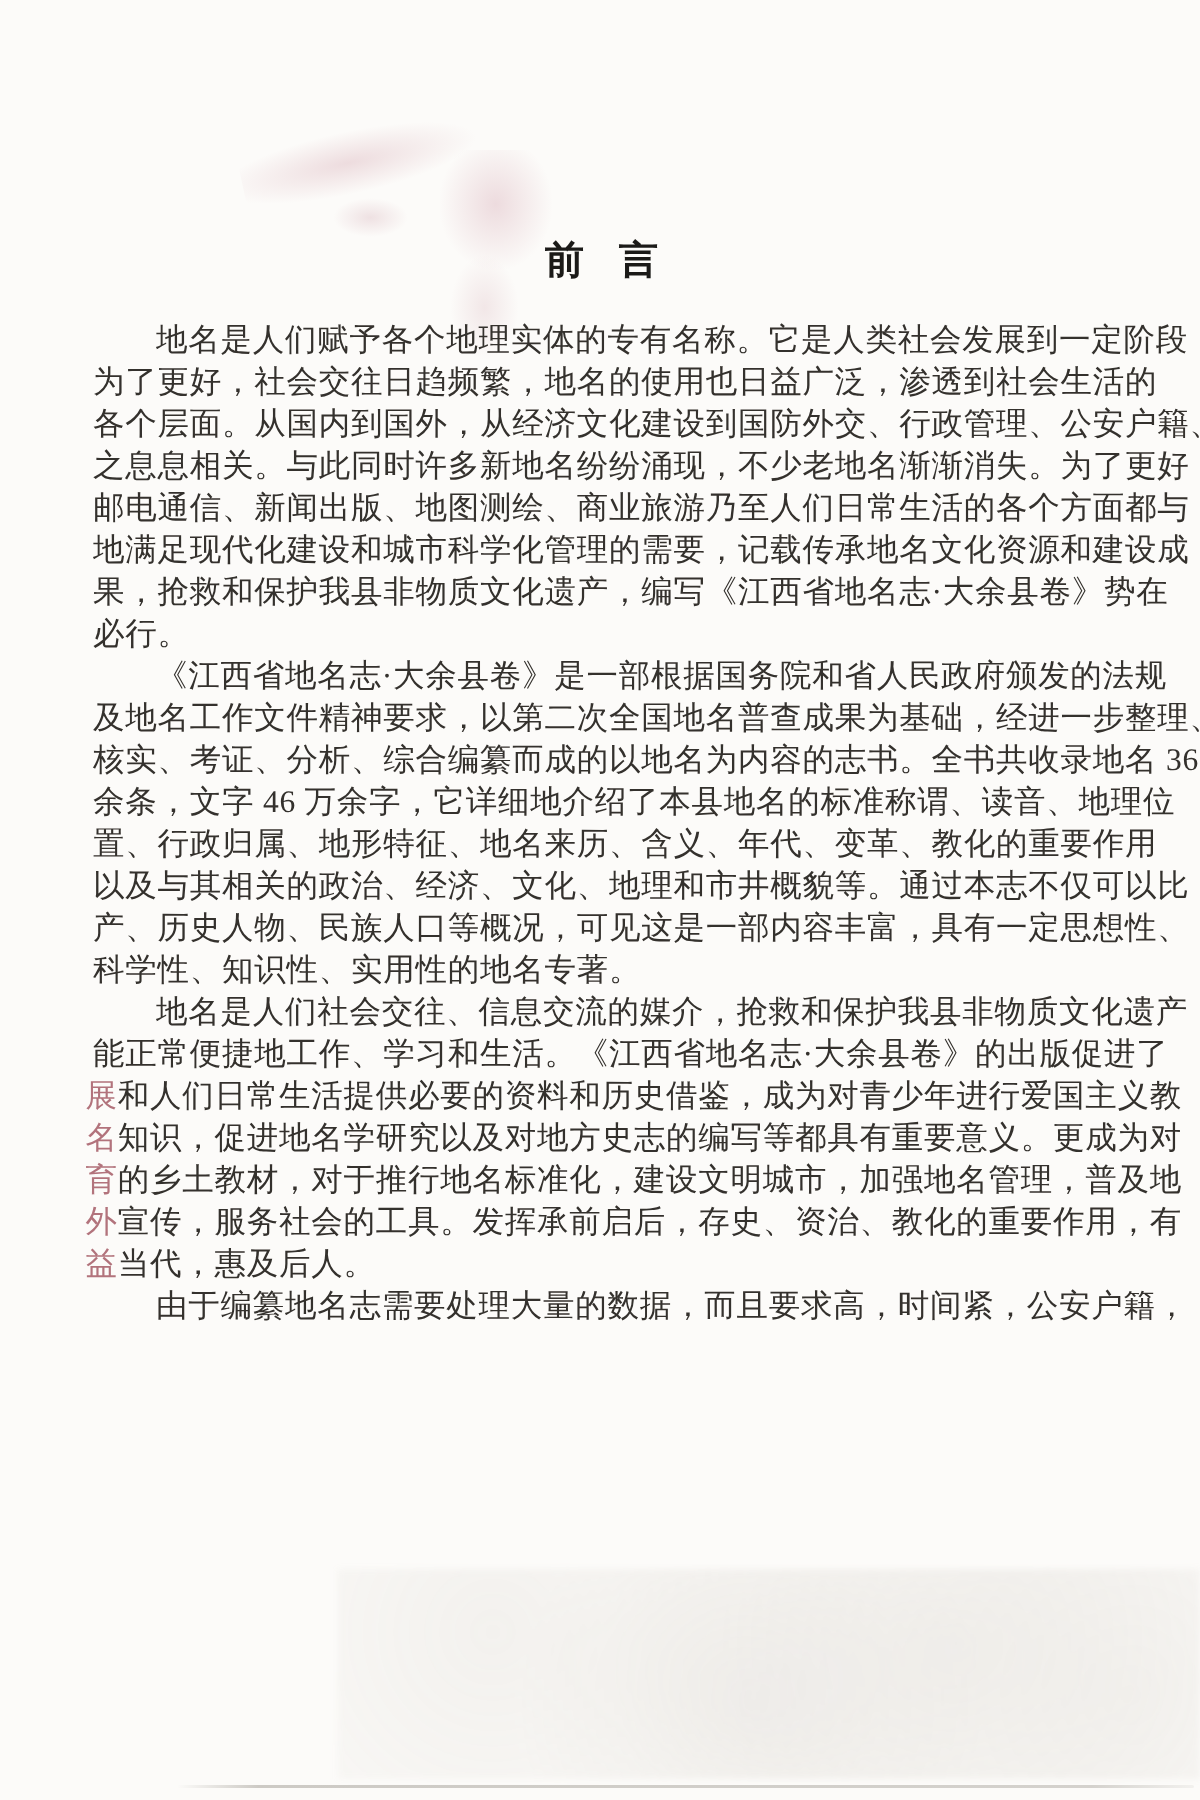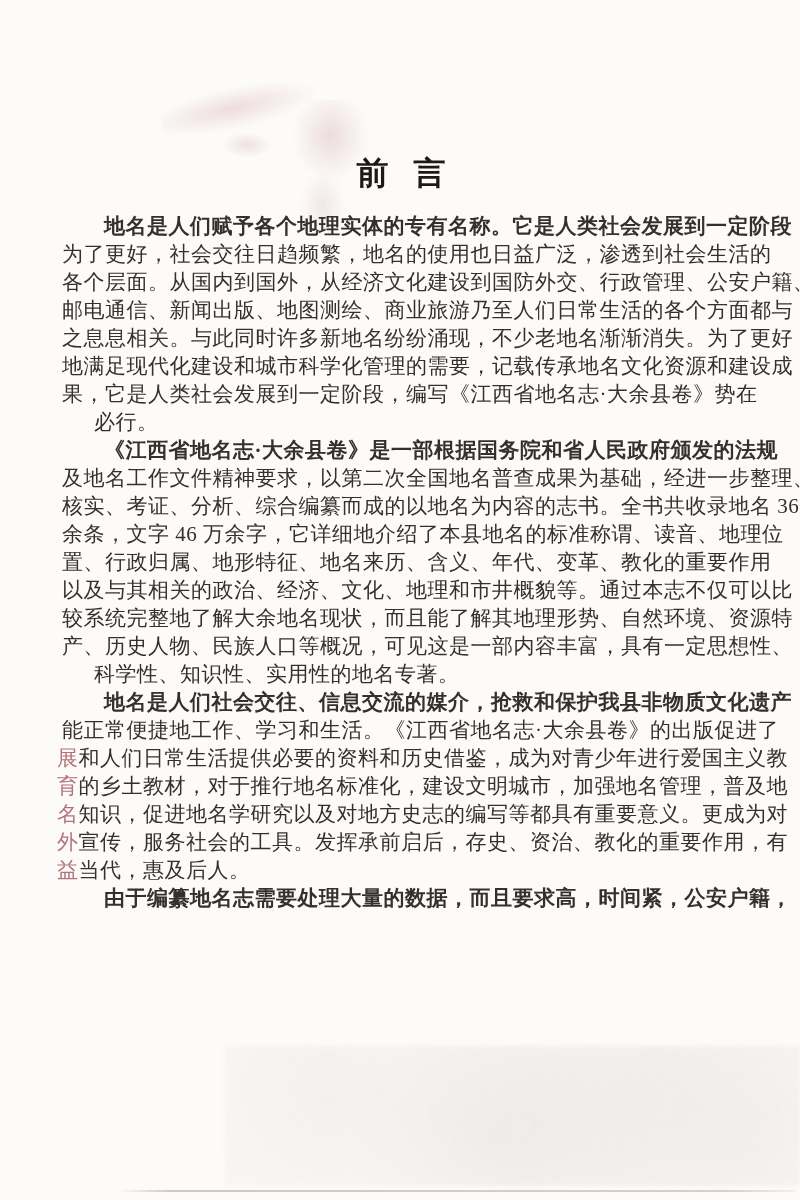--- a/index.html
+++ b/index.html
@@ -53,85 +53,84 @@
     border-radius: 2px;
     pointer-events: none;
   }
   .content {
     position: absolute;
     left: 62px; right: 58px; top: 150px;
   }
   .title {
     text-align: center;
     font-family: "Liberation Sans", "DejaVu Sans", sans-serif;
-    font-size: 32px;
+    font-size: 26px;
     line-height: 46px;
     font-weight: bold;
     letter-spacing: 2px;
     word-spacing: 12px;
     color: var(--title_ink, #1b1a18);
     margin: 0 0 16px 0;
   }
   .body-text {
     color: var(--ink, #34312d);
     font-size: 21px;
     line-height: 28px;
   }
   .para { margin: 0; }
   .line {
     text-align: justify;
     text-align-last: justify;
     text-justify: inter-character;
     white-space: nowrap;
     letter-spacing: 0.5px;
   }
-  .line.indent { text-indent: 42px; font-weight: bold; }
-  .line.no-just { text-align: left; text-align-last: left; margin-left: 32px; }
+  .line.indent { text-indent: 42px; }
+  .line.no-just { text-align: left; text-align-last: left; }
   .line.has-pre { margin-left: -5px; }
   .faded-pre { color: var(--faded_ink, #a8616b); opacity: 0.88; }
 </style>
 </head>
 <body>
 
 <div class="page">
   <div class="smudge smudge-1"></div>
   <div class="smudge smudge-2"></div>
   <div class="smudge smudge-3"></div>
   <div class="smudge smudge-4"></div>
 
   <div class="content">
     <h1 class="title">前 言</h1>
     <div class="body-text">
         <div class="para">
           <div class="line indent">地名是人们赋予各个地理实体的专有名称。它是人类社会发展到一定阶段</div>
           <div class="line">为了更好，社会交往日趋频繁，地名的使用也日益广泛，渗透到社会生活的</div>
           <div class="line">各个层面。从国内到国外，从经济文化建设到国防外交、行政管理、公安户籍、</div>
+          <div class="line">之息息相关。与此同时许多新地名纷纷涌现，不少老地名渐渐消失。为了更好</div>
           <div class="line">邮电通信、新闻出版、地图测绘、商业旅游乃至人们日常生活的各个方面都与</div>
-          <div class="line">之息息相关。与此同时许多新地名纷纷涌现，不少老地名渐渐消失。为了更好</div>
           <div class="line">地满足现代化建设和城市科学化管理的需要，记载传承地名文化资源和建设成</div>
-          <div class="line">果，它是人类社会发展到一定阶段，编写《江西省地名志·大余县卷》势在</div>
+          <div class="line">果，抢救和保护我县非物质文化遗产，编写《江西省地名志·大余县卷》势在</div>
           <div class="line no-just">必行。</div>
         </div>
         <div class="para">
           <div class="line indent">《江西省地名志·大余县卷》是一部根据国务院和省人民政府颁发的法规</div>
           <div class="line">及地名工作文件精神要求，以第二次全国地名普查成果为基础，经进一步整理、</div>
           <div class="line">核实、考证、分析、综合编纂而成的以地名为内容的志书。全书共收录地名 3690</div>
           <div class="line">余条，文字 46 万余字，它详细地介绍了本县地名的标准称谓、读音、地理位</div>
           <div class="line">置、行政归属、地形特征、地名来历、含义、年代、变革、教化的重要作用</div>
           <div class="line">以及与其相关的政治、经济、文化、地理和市井概貌等。通过本志不仅可以比</div>
-          <div class="line">较系统完整地了解大余地名现状，而且能了解其地理形势、自然环境、资源特</div>
           <div class="line">产、历史人物、民族人口等概况，可见这是一部内容丰富，具有一定思想性、</div>
           <div class="line no-just">科学性、知识性、实用性的地名专著。</div>
         </div>
         <div class="para">
           <div class="line indent">地名是人们社会交往、信息交流的媒介，抢救和保护我县非物质文化遗产</div>
           <div class="line">能正常便捷地工作、学习和生活。《江西省地名志·大余县卷》的出版促进了</div>
           <div class="line has-pre"><span class="faded-pre">展</span>和人们日常生活提供必要的资料和历史借鉴，成为对青少年进行爱国主义教</div>
+          <div class="line has-pre"><span class="faded-pre">名</span>知识，促进地名学研究以及对地方史志的编写等都具有重要意义。更成为对</div>
           <div class="line has-pre"><span class="faded-pre">育</span>的乡土教材，对于推行地名标准化，建设文明城市，加强地名管理，普及地</div>
-          <div class="line has-pre"><span class="faded-pre">名</span>知识，促进地名学研究以及对地方史志的编写等都具有重要意义。更成为对</div>
           <div class="line has-pre"><span class="faded-pre">外</span>宣传，服务社会的工具。发挥承前启后，存史、资治、教化的重要作用，有</div>
           <div class="line no-just has-pre"><span class="faded-pre">益</span>当代，惠及后人。</div>
         </div>
         <div class="para">
           <div class="line indent">由于编纂地名志需要处理大量的数据，而且要求高，时间紧，公安户籍，</div>
         </div>
       </div>
   </div>
 
   <div class="bottom-texture"></div>

